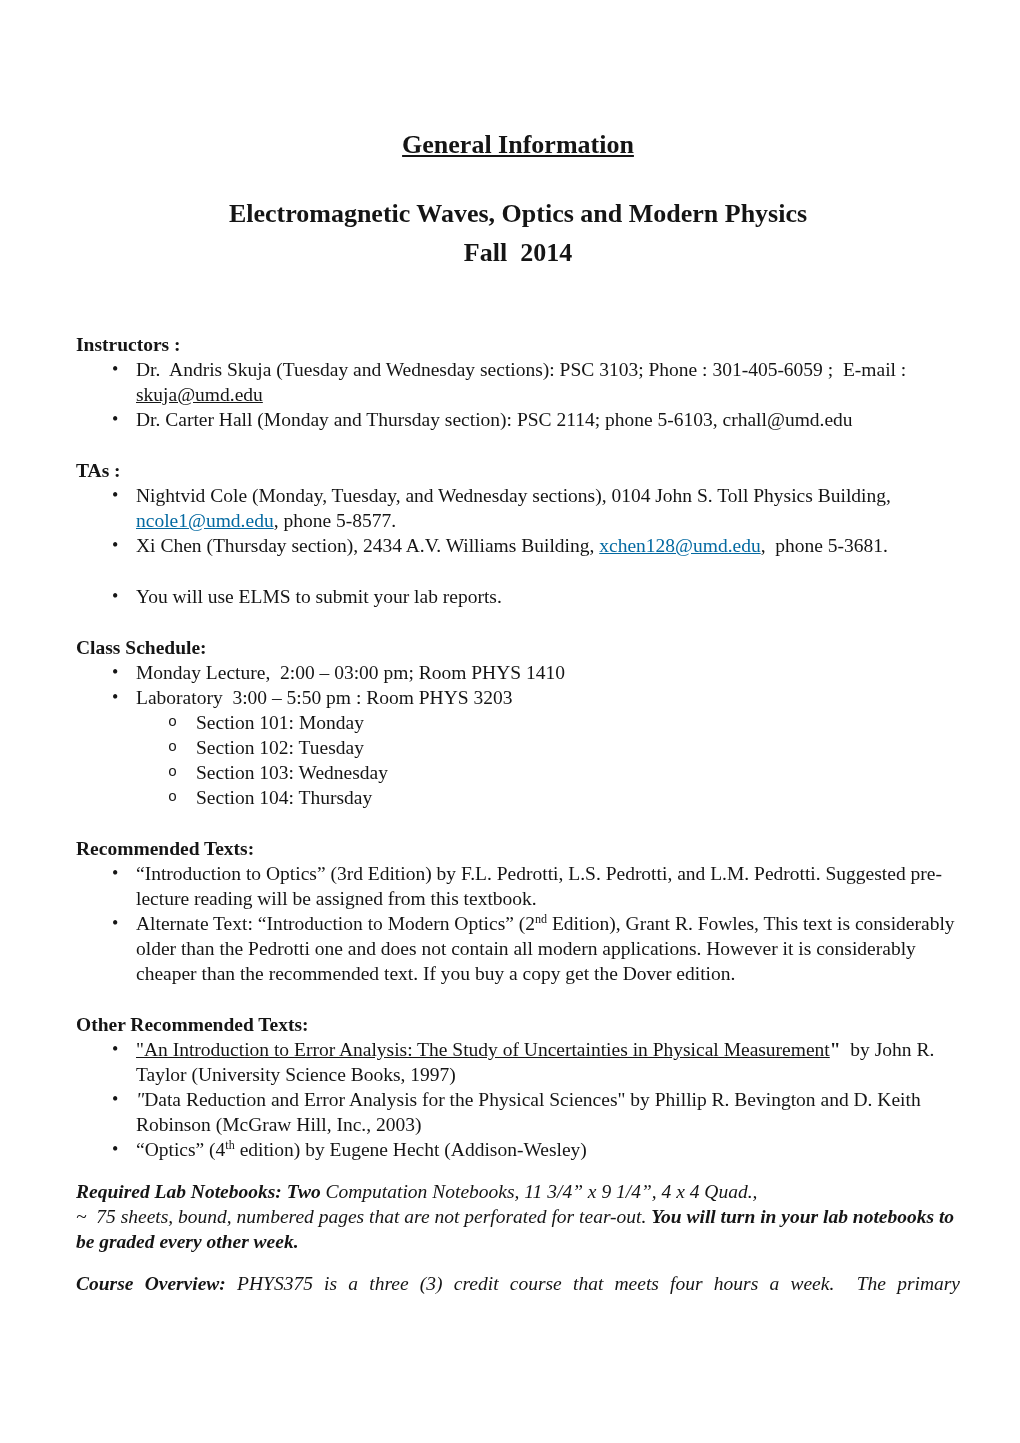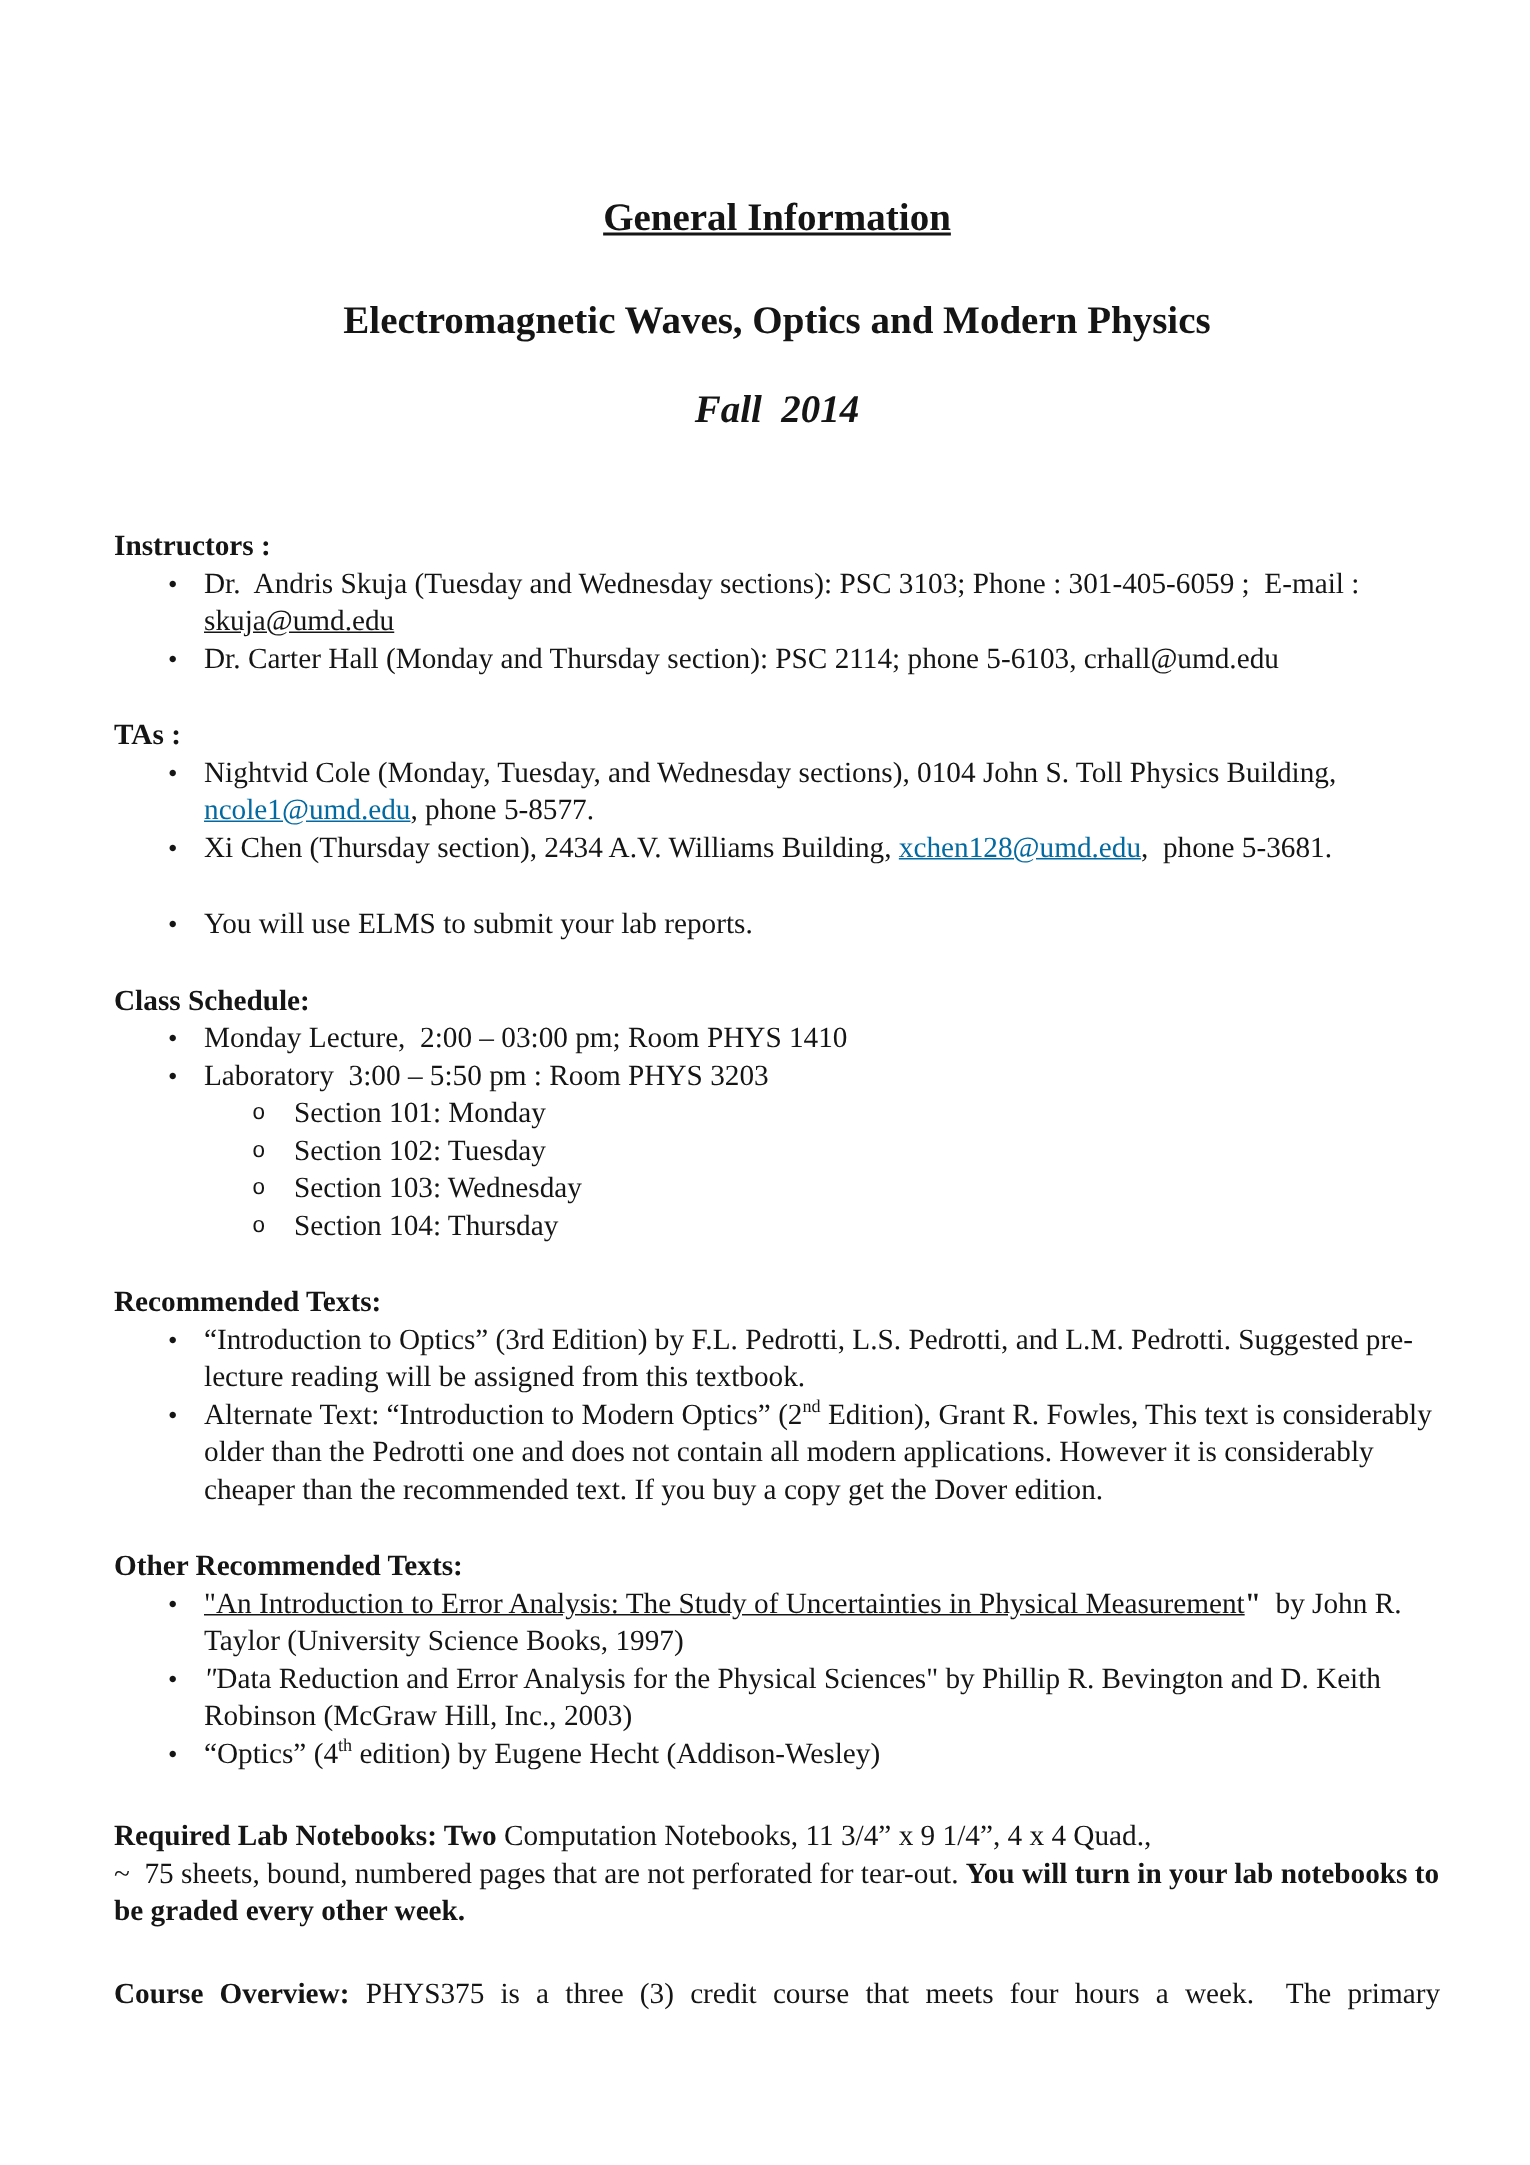--- a/index.html
+++ b/index.html
@@ -15,23 +15,23 @@
     padding:130px 60px 30px 76px;
     overflow:hidden;
   }
   .center{text-align:center;}
   .doc-title{
     font-size:26px;font-weight:bold;
     text-decoration:underline;
     margin-bottom:38px;
   }
   .course-line{font-size:26px;font-weight:bold;line-height:31px;}
-  .term{font-size:26px;font-weight:bold;margin-top:29px;font-style:italic;}
+  .term{font-size:26px;font-weight:bold;margin-top:9px;}
   .section{margin-top:26px;}
-  .section.tight{margin-top:30px;}
+  .section.tight{margin-top:17px;font-style:italic;}
   .first-section{margin-top:64px;}
   .heading{font-size:19.5px;font-weight:bold;line-height:25px;}
   .para,.bc{font-size:19.5px;line-height:25px;}
   .brow{display:flex;padding-left:36px;}
   .brow .dot{flex:0 0 24px;font-size:18px;line-height:25px;}
   .srow{display:flex;padding-left:92px;}
   .srow .dot{flex:0 0 28px;font-family:"Liberation Mono","DejaVu Sans Mono",monospace;font-size:15px;line-height:25px;}
   .bc{flex:1;}
   .b{font-weight:bold;}
   .it{font-style:italic;}

